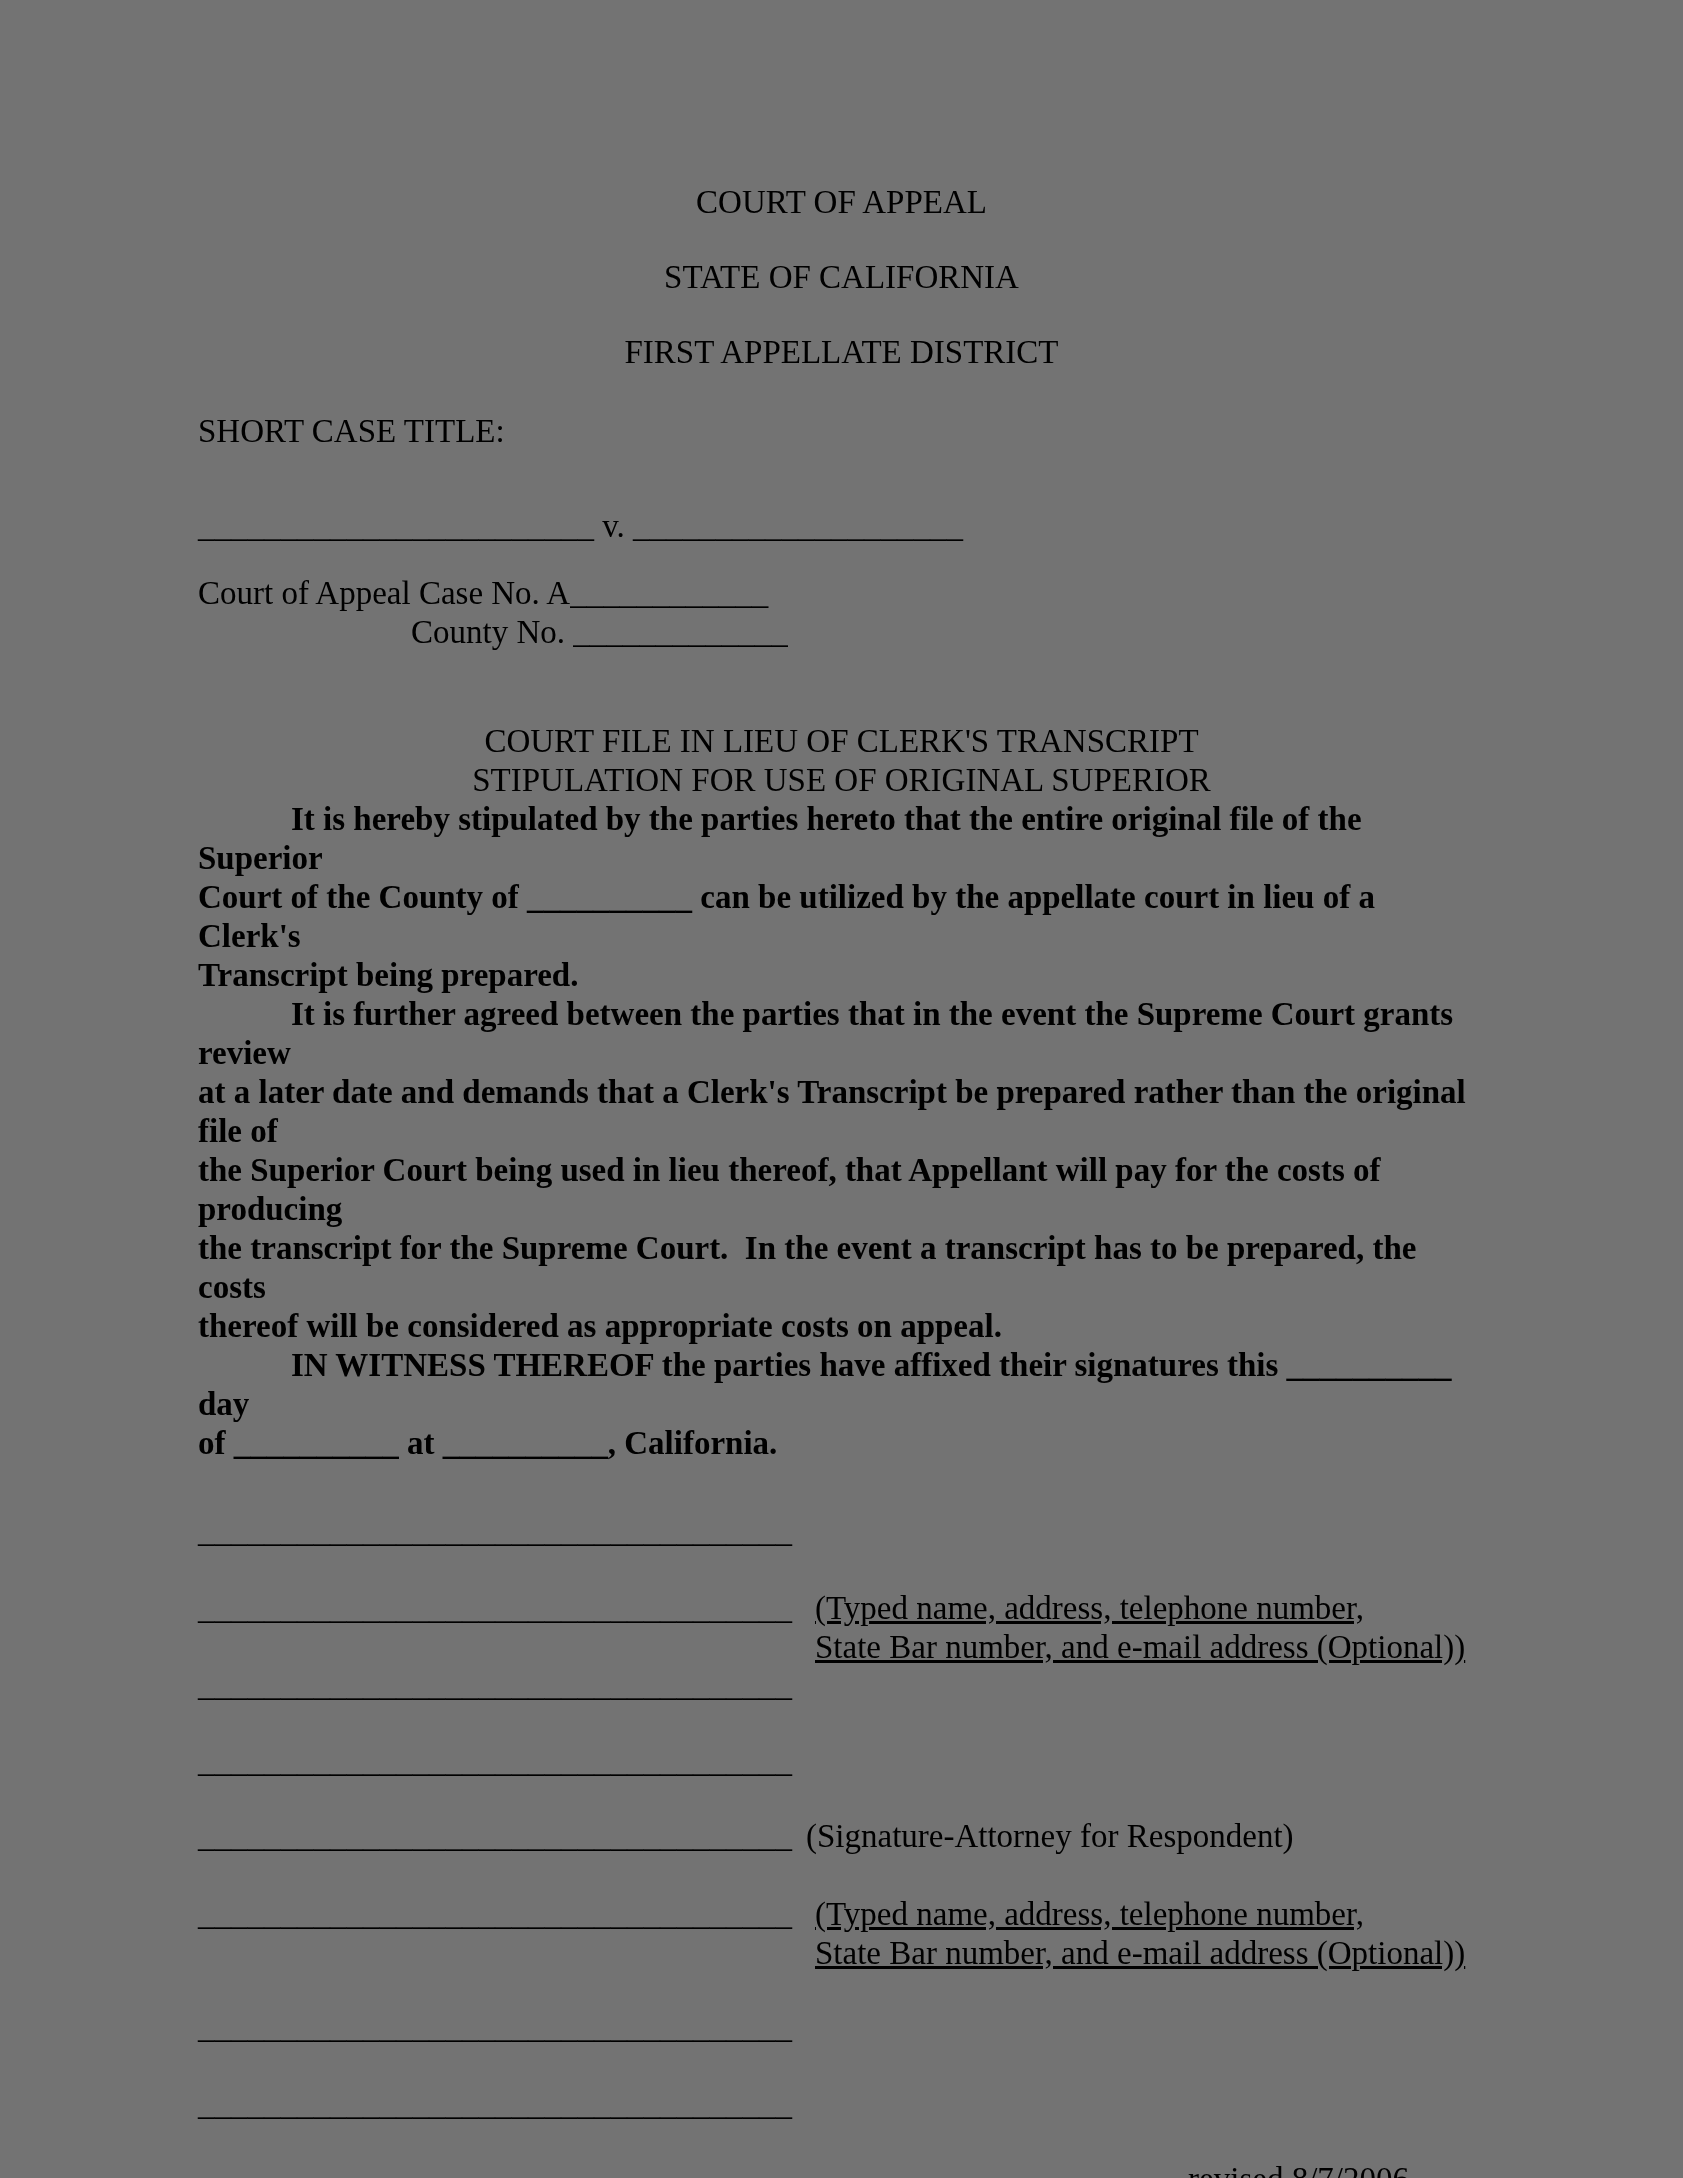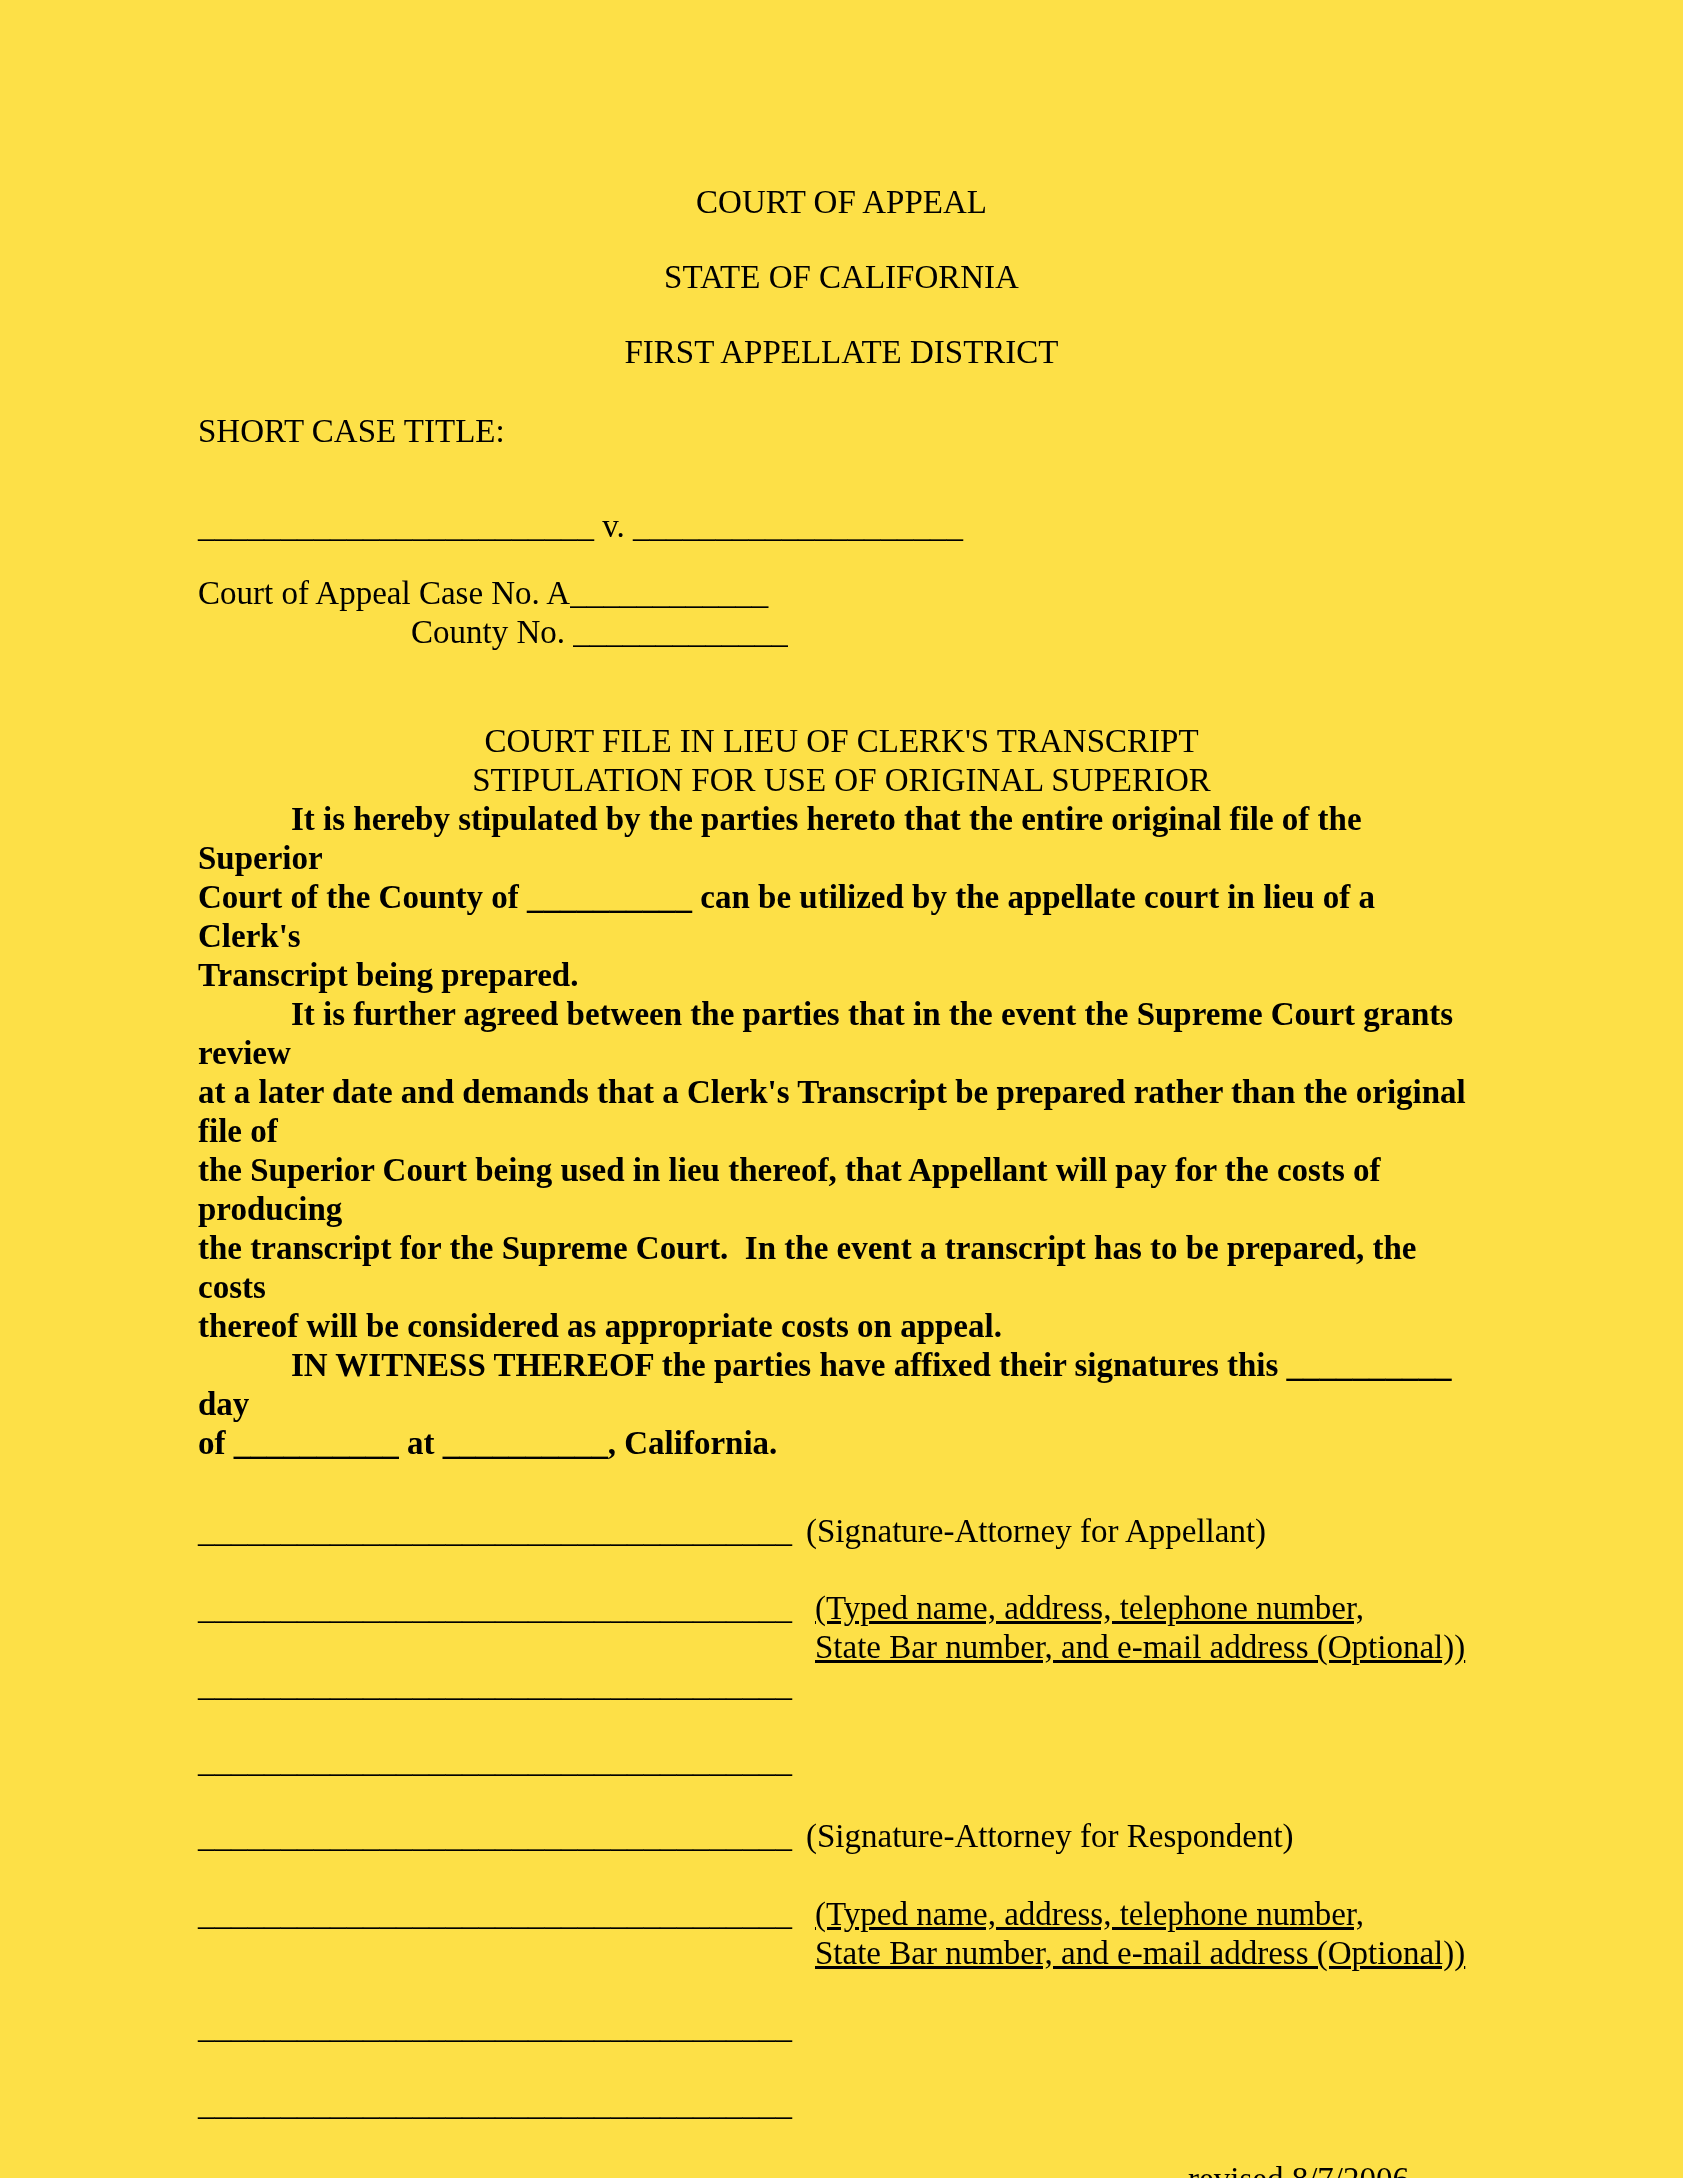--- a/index.html
+++ b/index.html
@@ -1,18 +1,18 @@
 <!DOCTYPE html>
 <html><head>
 <meta charset="utf-8">
 <style>
   html,body{margin:0;padding:0;background:#e8e8e8;}
   .page{
     width:1683px;height:2178px;box-sizing:border-box;
-    margin:0 auto;background:#fde047;color:#000000;
+    margin:0 auto;background:#737373;color:#000000;
     padding:183px 198px 0 198px;
     font-family:"Liberation Serif","DejaVu Serif",serif;
     font-size:33px;line-height:39px;
     position:relative;overflow:hidden;
   }
   .center{text-align:center;}
   .nowrap{white-space:nowrap;}
   .mt28{margin-top:28px;} .mt30{margin-top:30px;} .mt36{margin-top:36px;}
   .mt37{margin-top:37px;} .mt38{margin-top:38px;} .mt39{margin-top:39px;}
   .mt40{margin-top:40px;} .mt49{margin-top:49px;}
@@ -58,21 +58,20 @@
 at a later date and demands that a Clerk's Transcript be prepared rather than the original file of
 the Superior Court being used in lieu thereof, that Appellant will pay for the costs of producing
 the transcript for the Supreme Court.  In the event a transcript has to be prepared, the costs
 thereof will be considered as appropriate costs on appeal.</p>
 
   <p class="para mt30">IN WITNESS THEREOF the parties have affixed their signatures this __________ day
 of __________ at __________, California.</p>
 
   <div class="sig-row mt49">
     <span class="nowrap">____________________________________</span>
-    <span class="one-line-label">(Signature-Attorney for Appellant)</span>
   </div>
 
   <div class="sig-row mt38">
     <span class="nowrap">____________________________________</span>
     <span class="sig-label">
       <span class="line">(Typed name, address, telephone number,</span>
       <span class="line">State Bar number, and e-mail address (Optional))</span>
     </span>
   </div>
 

